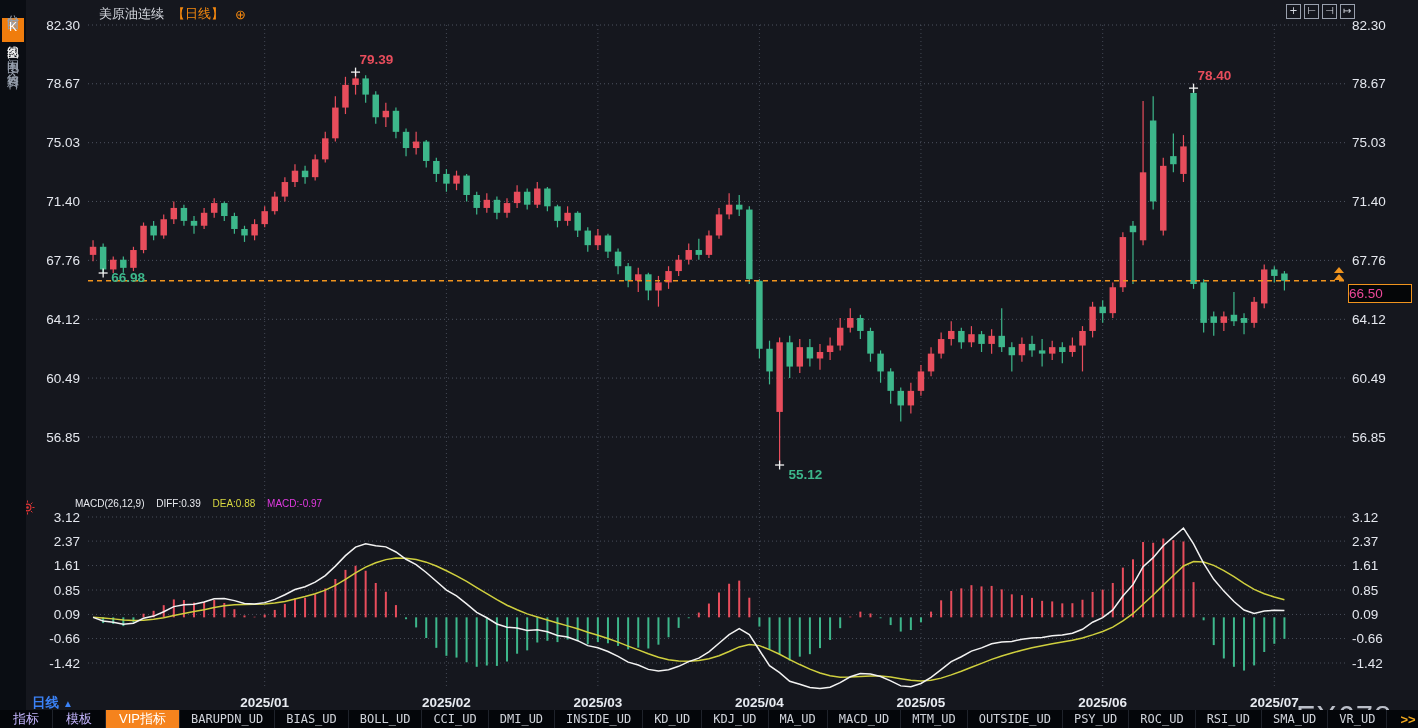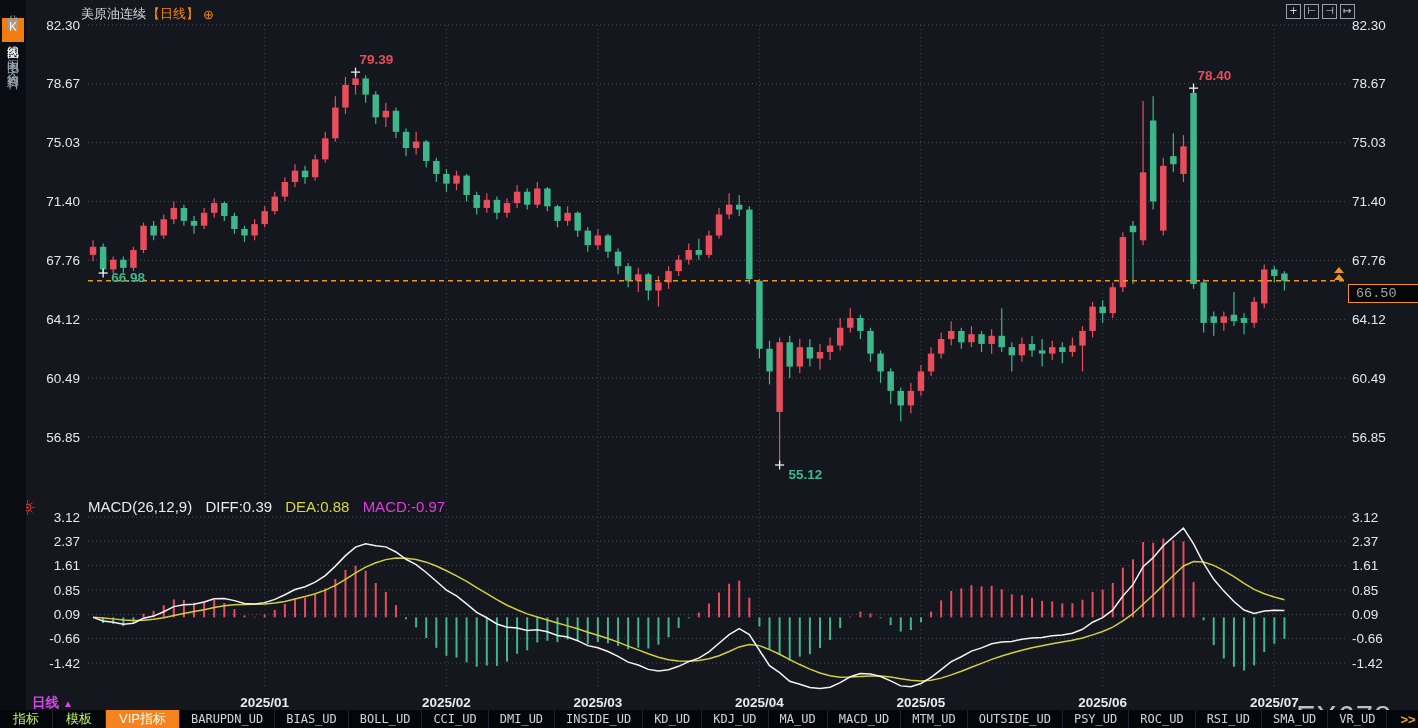--- a/index.html
+++ b/index.html
@@ -7,60 +7,60 @@
   #stage{position:relative;width:1418px;height:728px;background:#15171e;}
   svg text{font-family:"Liberation Sans",sans-serif;}
 
   
   #sidebar{position:absolute;left:0;top:0;bottom:18px;width:26px;background:#0a0d13;z-index:5;}
   .side-item{writing-mode:vertical-lr;text-orientation:upright;font-size:12px;line-height:22px;
     letter-spacing:2px;color:#97a0ae;width:22px;margin:5px 2px 7px 2px;text-align:center;cursor:pointer;}
   .side-item.selected{background:#f07d0d;color:#ffffff;padding:2px 0;}
 
   
-  #chart-title{position:absolute;left:81px;top:5px;font-size:13px;z-index:4;display:flex;gap:1px;align-items:center;}
+  #chart-title{position:absolute;left:99px;top:5px;font-size:13px;z-index:4;display:flex;gap:8px;align-items:center;}
   #chart-title .t-name{color:#d8dbe2;}
   #chart-title .t-period{color:#f5890f;font-family:Liberation Mono, monospace;}
   #chart-title .t-plus{color:#f5890f;font-size:13px;margin-left:3px;}
 
   
   #tool-icons{position:absolute;left:1286px;top:4px;display:flex;gap:3px;z-index:4;}
   .ticon{width:13px;height:13px;border:1px solid #99a0ad;color:#d7dbe3;font-size:10px;line-height:12px;
     text-align:center;font-family:"DejaVu Sans",sans-serif;cursor:pointer;background:#14161d;}
 
   
-  #macd-labels{position:absolute;left:88px;top:498px;font-size:15px;z-index:4;}
+  #macd-labels{position:absolute;left:75px;top:498px;font-size:10px;z-index:4;}
   #macd-labels span{margin-right:9px;}
   .ml-white{color:#e8eaef;}
   .ml-yellow{color:#d8d840;}
   .ml-magenta{color:#e03ae0;}
 
   
   #macd-dot{position:absolute;left:20px;top:500px;z-index:4;}
 
   
   #price-tag{position:absolute;left:1348px;top:284px;width:62px;height:17px;border:1px solid #f0941e;
-    background:#050608;color:#a3a3a3;font-size:13.5px;line-height:17px;padding-left:7px;z-index:4;font-family:Liberation Mono, monospace;}
+    background:#050608;color:#ec4899;font-size:13.5px;line-height:17px;z-index:4;}
   #price-arrows{position:absolute;left:1334px;top:267px;z-index:4;display:flex;flex-direction:column;gap:1px;}
   #price-arrows .tri{width:0;height:0;border-left:5px solid transparent;border-right:5px solid transparent;
     border-bottom:6px solid #f0941e;}
 
   
-  #period-label{position:absolute;left:32px;top:694px;color:#d946ef;font-weight:bold;font-size:13.5px;z-index:6;}
+  #period-label{position:absolute;left:32px;top:694px;color:#3b82f6;font-weight:bold;font-size:13.5px;z-index:6;}
   #period-label .arr{font-size:10px;margin-left:4px;}
 
   
   #watermark{position:absolute;left:1296px;top:700px;font-size:31px;color:#c9cdd7;letter-spacing:1px;
     z-index:7;opacity:.92;}
 
   
   #toolbar{position:absolute;left:0;bottom:0;width:1418px;height:18px;background:#04060a;z-index:8;
     display:flex;align-items:stretch;}
   #toolbar .pad{width:22px;background:#000;}
-  .tb-item{display:flex;align-items:center;padding:0 13px;color:#bef264;font-size:13px;
+  .tb-item{display:flex;align-items:center;padding:0 13px;color:#c4b5fd;font-size:13px;
     border-right:1px solid #1f232b;cursor:pointer;white-space:nowrap;}
   .tb-item.mono{font-family:"DejaVu Sans Mono",monospace;font-size:12px;color:#cfd2d9;padding:0 11px;}
   .tb-item.selected{background:#f5831d;color:#ffffff;text-align:right;}
   .tb-item.more{color:#f0a81e;font-weight:bold;}
 </style>
 </head>
 <body>
 
 <div id="stage">
 

